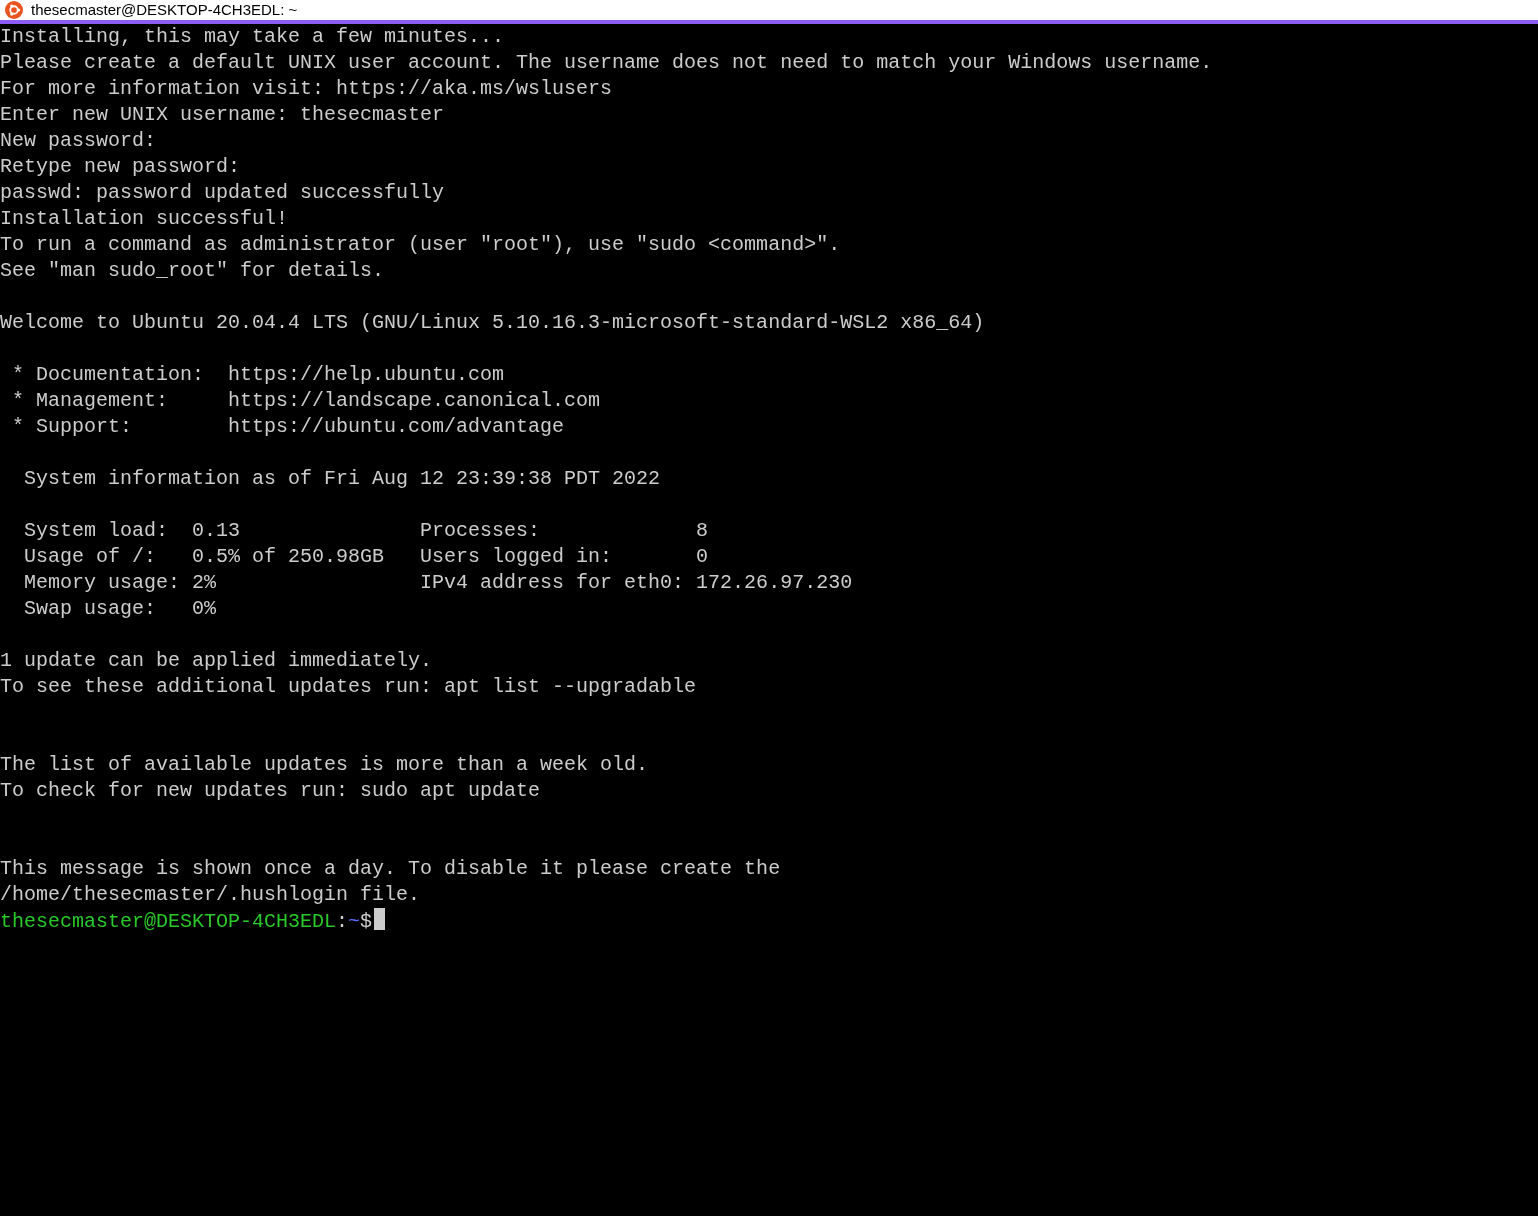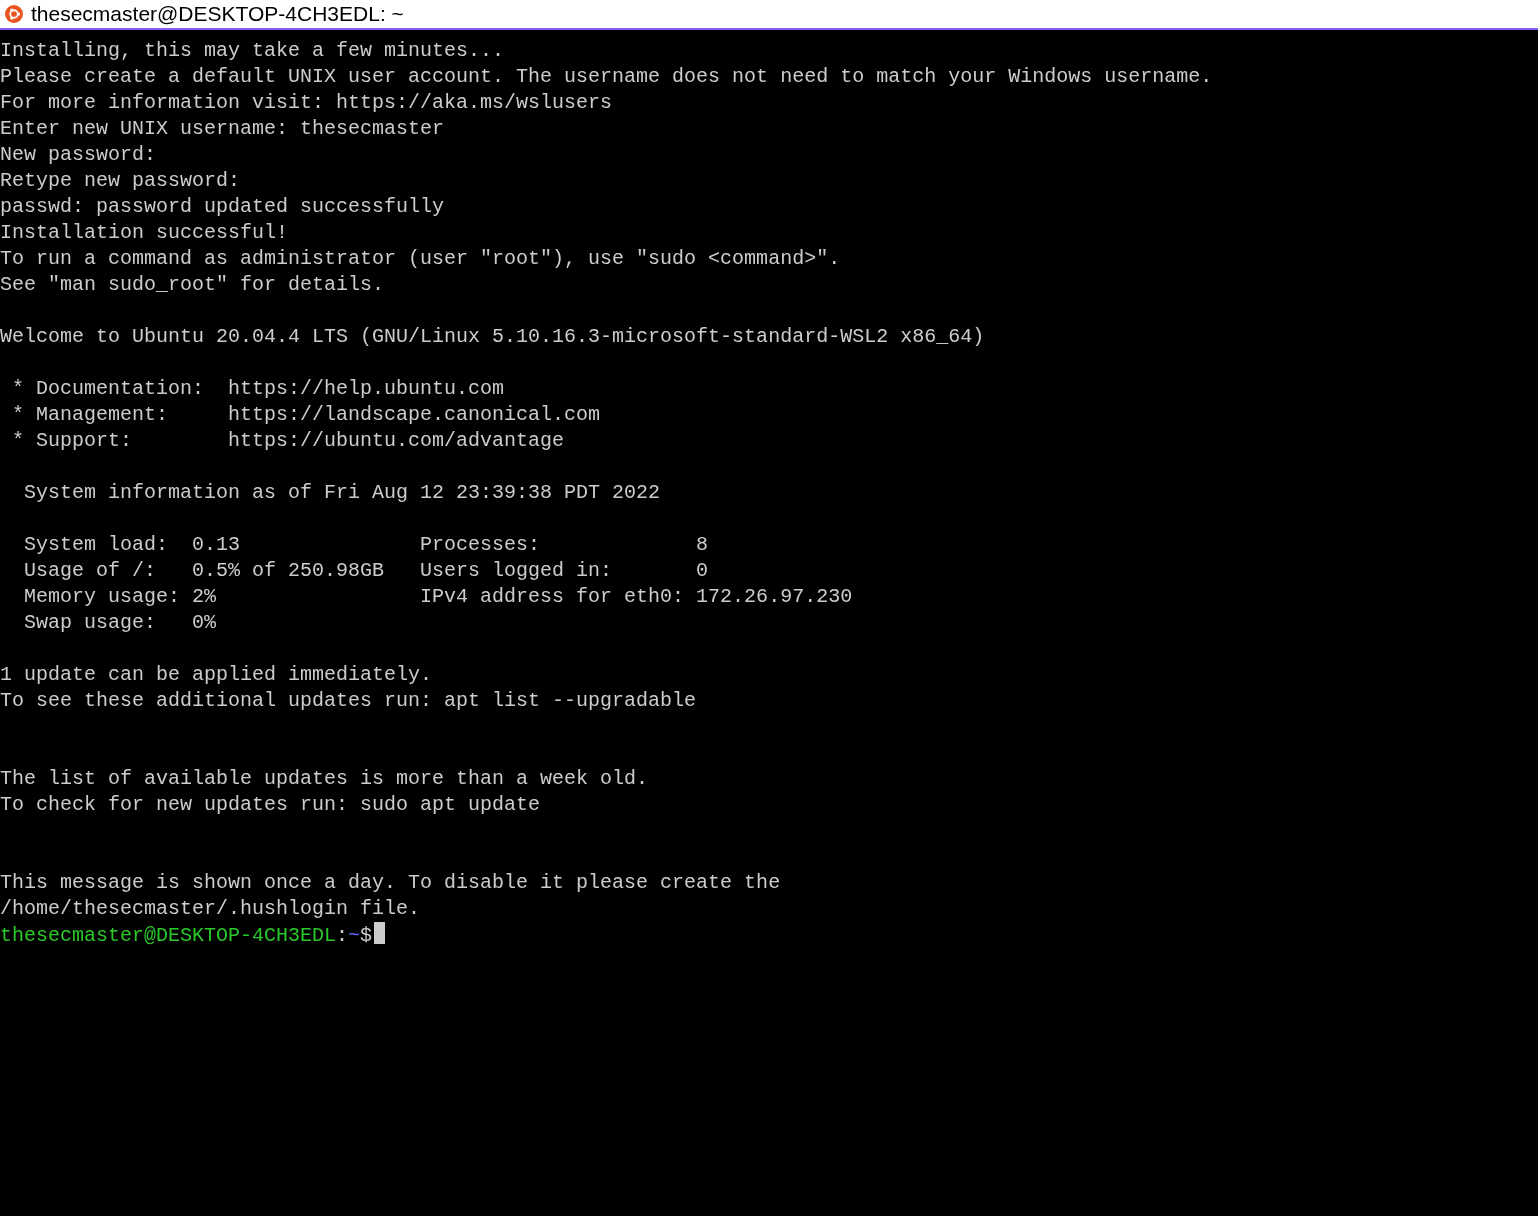--- a/index.html
+++ b/index.html
@@ -6,44 +6,43 @@
     body {
       width: 1538px;
       height: 1216px;
       background: #000;
       font-family: Consolas, "Courier New", monospace;
       font-size: 20px;
       line-height: 26px;
       overflow: hidden;
     }
     .titlebar {
-      height: 30px;
+      height: 24px;
       background: #fff;
-      border-bottom: 2px solid #8b5cf6;
+      border-bottom: 4px solid #8b5cf6;
       display: flex;
       align-items: center;
       padding: 0 5px;
       font-family: "Segoe UI", Tahoma, sans-serif;
-      font-size: 21px;
+      font-size: 15px;
       color: #000;
     }
     .titlebar .icon {
       width: 18px;
       height: 18px;
       margin-right: 8px;
       display: inline-flex;
       align-items: center;
       justify-content: center;
     }
     .titlebar .icon svg { display: block; }
     .terminal {
       color: #ccc;
       white-space: pre;
       padding: 0;
-      margin-top: 8px;
     }
     .prompt-user { color: #2ac92a; }
     .prompt-colon { color: #ccc; }
     .prompt-path { color: #5c6cff; }
     .prompt-dollar { color: #ccc; }
     .cursor {
       display: inline-block;
       width: 11px;
       height: 22px;
       background: #ccc;

